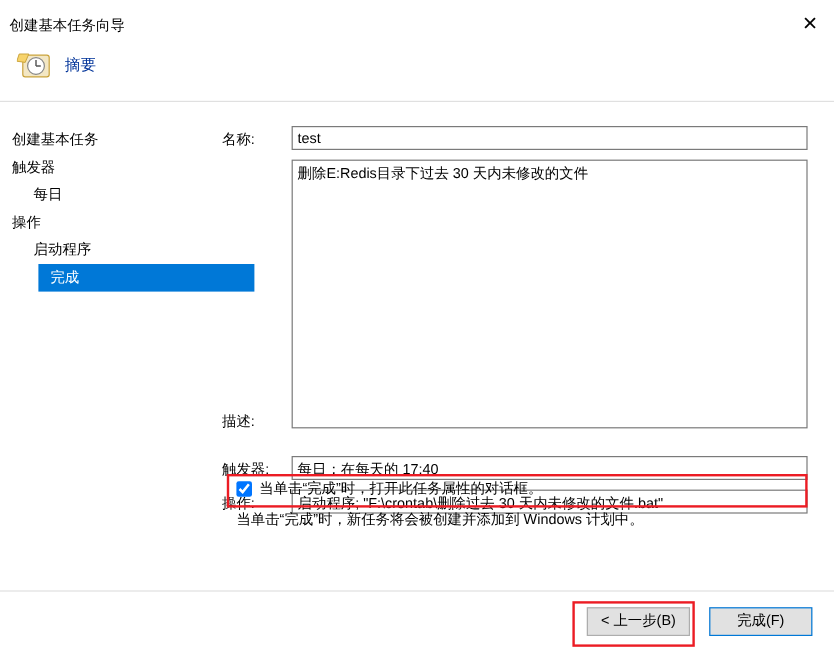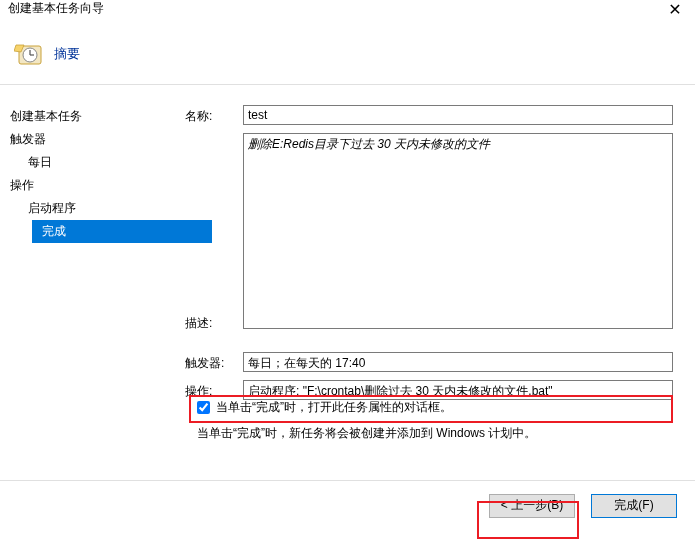--- a/index.html
+++ b/index.html
@@ -10,21 +10,21 @@
     color: #000;
     background: #fff;
     width: 695px;
     height: 546px;
     overflow: hidden;
     position: relative;
   }
   .titlebar {
     height: 30px;
     display: flex;
-    align-items: flex-start;
+    align-items: flex-end;
     padding: 0 8px;
     font-size: 12px;
   }
   .titlebar .title { flex: 1; }
   .close-btn {
     font-size: 16px;
     width: 24px;
     text-align: center;
     cursor: default;
   }
@@ -82,21 +82,21 @@
   .row .ctl { flex: 1; }
   input[type=text], textarea {
     width: 100%;
     border: 1px solid #7a7a7a;
     font-family: inherit;
     font-size: 12px;
     padding: 2px 4px;
     background: #fff;
     resize: none;
   }
-  textarea.desc { height: 196px; font-style: italic; }
+  textarea.desc { height: 224px; }
   .redbox1 {
     position: absolute;
     border: 2px solid #ec1c24;
     left: 4px; right: 22px;
     top: 310px;
     height: 28px;
     pointer-events: none;
   }
   .chkrow {
     position: absolute;
@@ -106,21 +106,21 @@
     align-items: center;
     gap: 6px;
   }
   .noterow {
     position: absolute;
     top: 340px;
     left: 12px; right: 30px;
   }
   .footer {
     position: absolute;
-    bottom: 16px; left: 0; right: 0;
+    bottom: 4px; left: 0; right: 0;
     border-top: 1px solid #e0e0e0;
     height: 50px;
     display: flex;
     align-items: center;
     justify-content: flex-end;
     gap: 16px;
     padding-right: 18px;
   }
   .btn {
     min-width: 86px;

